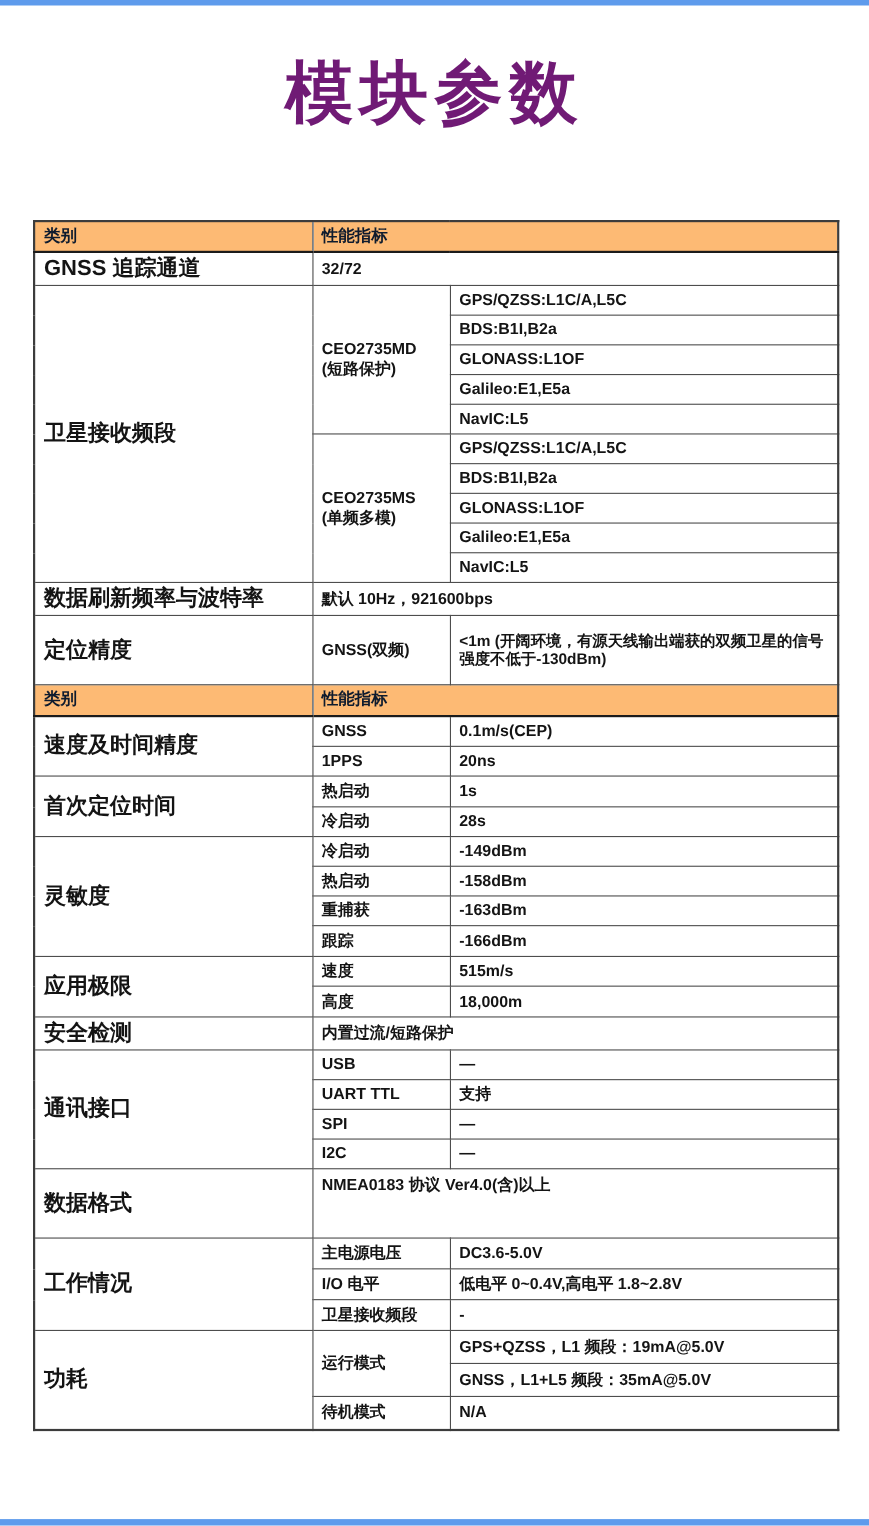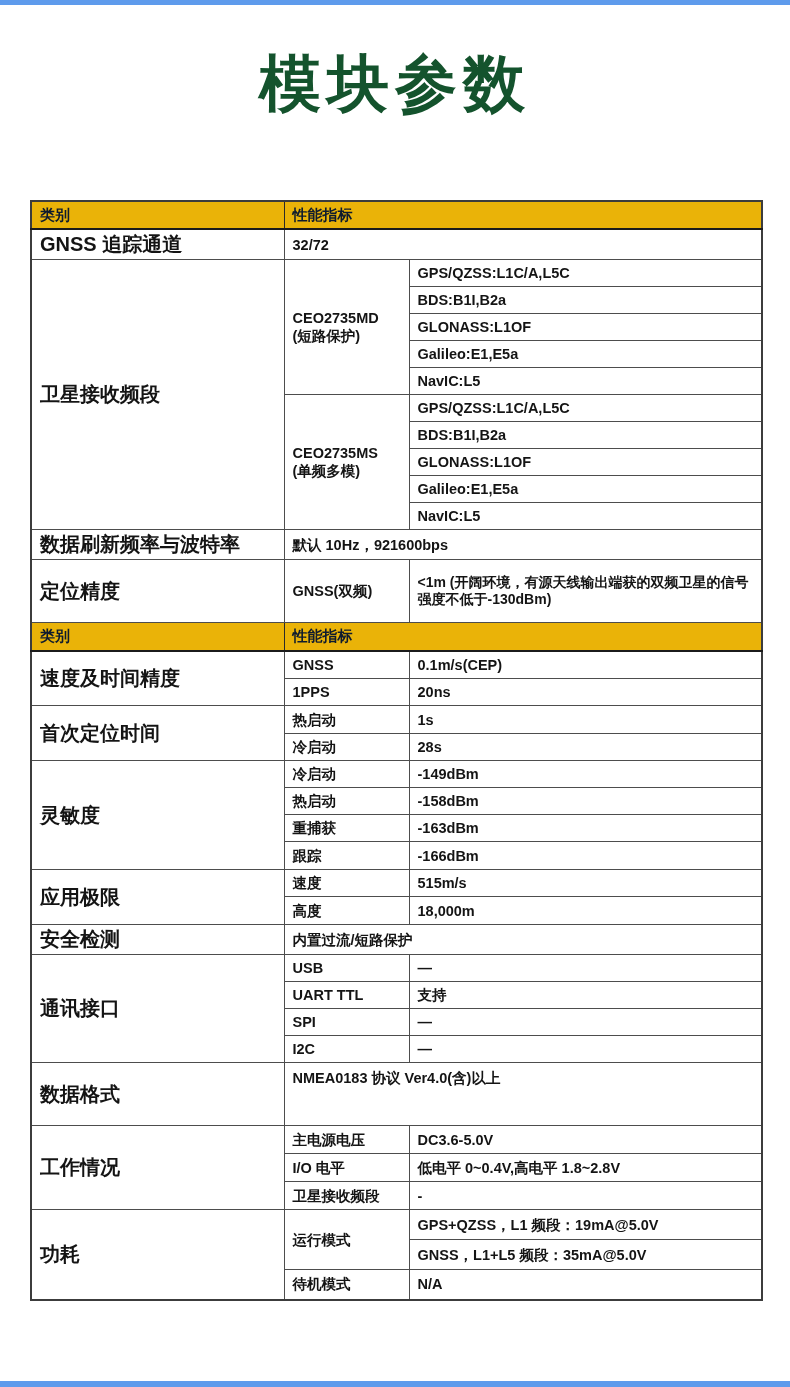--- a/index.html
+++ b/index.html
@@ -5,40 +5,40 @@
   html,body{margin:0;padding:0;}
   body{
     width:790px;height:1387px;position:relative;background:#ffffff;
     font-family:"Liberation Sans","DejaVu Sans",sans-serif;
     overflow:hidden;
   }
   .accent-bar{width:100%;height:5px;background:#5e9bec;}
   .accent-bar.bottom{position:absolute;left:0;bottom:0;height:6px;}
   .page-title{
     margin:46px 0 0 0;text-align:center;
-    font-size:62px;font-weight:900;color:#14532d;
+    font-size:62px;font-weight:900;color:#701a75;
     letter-spacing:6px;line-height:1.05;
     font-family:"DejaVu Sans","Liberation Sans",sans-serif;
   }
   table.spec{
     border-collapse:collapse;table-layout:fixed;
     margin:84px 0 0 30px;width:731px;
     border:2px solid #3c3c3c;
   }
   col.c1{width:253px;}
   col.c2{width:125px;}
   col.c3{width:353px;}
   td{
     border:1px solid #4d4d4d;
     padding:2px 8px;vertical-align:middle;
     font-size:14.5px;font-weight:bold;color:#141414;
     line-height:1.25;overflow:hidden;
   }
   td.th{
-    background:#eab308;color:#0e1b2e;
+    background:#fdba74;color:#0e1b2e;
     font-size:15px;border-color:#2a2a2a;
     border-bottom:2px solid #1b1b1b;
   }
   td.lbl{font-size:20px;}
   td.top{vertical-align:top;padding-top:6px;}
   .model-cell span{display:block;}.rh27{height:27px}.rh28{height:28px}.rh30{height:30px}.rh53{height:63px}
 </style>
 </head>
 <body>
 

